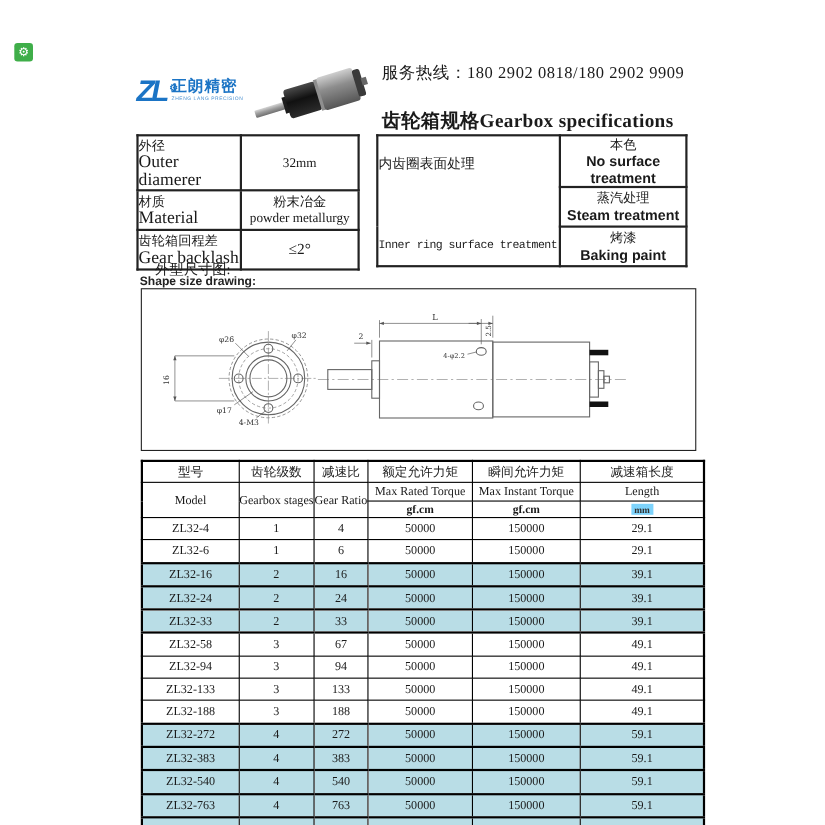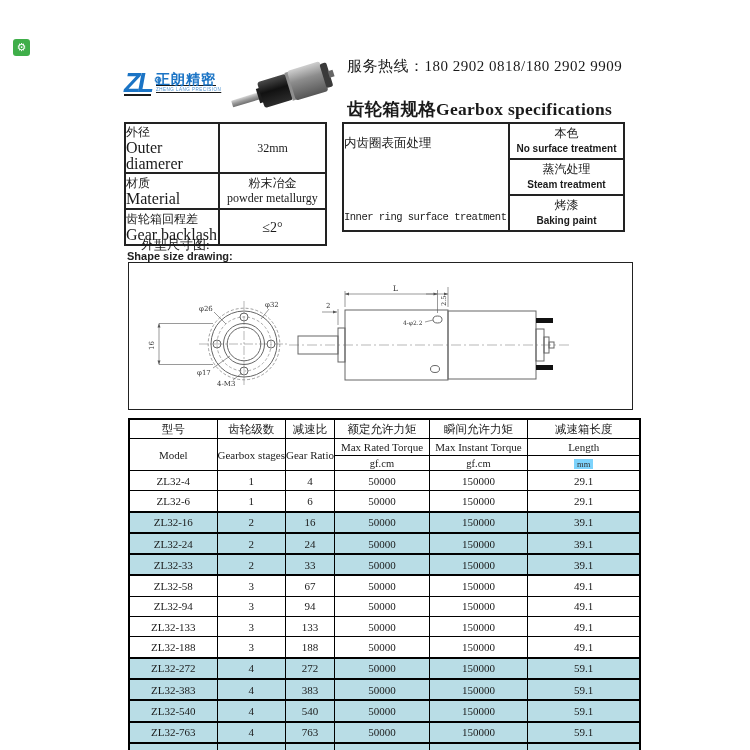--- a/index.html
+++ b/index.html
@@ -5,21 +5,21 @@
   html,body{margin:0;padding:0;background:#fff;}
   #page{position:relative;width:750px;height:750px;background:#ffffff;overflow:hidden;
         font-family:"Liberation Serif","DejaVu Serif",serif;color:#1a1a1a;}
 
   
   .corner-icon{position:absolute;left:13px;top:39px;width:17px;height:17px;border-radius:3px;
                background:#3fae49;color:#fff;font-size:11px;line-height:17px;text-align:center;
                font-family:"DejaVu Sans",sans-serif;}
 
   
-  .logo{position:absolute;left:124px;top:68px;display:flex;align-items:center;gap:5px;text-decoration:underline;}
+  .logo{position:absolute;left:124px;top:68px;display:flex;align-items:center;gap:5px;}
   .logo-mark{font-family:"Liberation Sans",sans-serif;font-style:italic;font-weight:900;
              font-size:27px;color:#1b74c5;letter-spacing:-3px;position:relative;line-height:30px;}
   .logo-gear{position:absolute;right:-8px;top:-3px;font-size:9px;font-style:normal;color:#1b74c5;}
   .logo-text{display:flex;flex-direction:column;line-height:1.05;}
   .logo-cn{font-size:14px;font-weight:bold;color:#1b74c5;letter-spacing:1px;}
   .logo-en{font-size:4.5px;color:#4a90d0;letter-spacing:.5px;font-family:"Liberation Sans",sans-serif;}
 
   .photo{position:absolute;left:228px;top:60px;}
 
   .hotline{position:absolute;left:347px;top:57px;font-size:15px;letter-spacing:.5px;}
@@ -32,34 +32,34 @@
   .spec-left td{height:34px;}
   .lab{width:92px;padding-left:4px;font-size:12px;line-height:16px;}
   .lab .en{font-size:16px;}
   .val{width:105px;text-align:center;font-size:12px;line-height:15px;}
   .spec-right{position:absolute;left:342px;top:122px;}
   .merge-cell{width:164px;height:104px;text-align:left;}
   .merge-inner{display:flex;flex-direction:column;justify-content:space-between;height:88px;padding:10px 0 6px 0;}
   .merge-cn{font-size:12.5px;}
   .merge-en{font-size:10.5px;font-family:"Liberation Mono",monospace;letter-spacing:-0.5px;}
   .opt{width:113px;height:34px;text-align:center;font-size:12px;line-height:15px;}
-  .opt .en{font-family:"Liberation Sans",sans-serif;font-weight:700;font-size:10px;}
+  .opt .en{font-family:"Liberation Sans",sans-serif;font-weight:700;font-size:13px;}
 
   .drw-label-cn{position:absolute;left:141px;top:236px;font-size:13px;}
   .drw-label-en{position:absolute;left:127px;top:250px;font-size:11px;font-weight:600;
                 font-family:"Liberation Sans",sans-serif;color:#222;}
   .drawing-box{position:absolute;left:128px;top:262px;width:503px;height:146px;border:1.5px solid #222;}
 
   
   .main-table{position:absolute;left:128px;top:418px;table-layout:fixed;}
   .main-table th,.main-table td{border:1px solid #000;text-align:center;padding:0;overflow:hidden;white-space:nowrap;}
   .main-table{border:2px solid #000;}
   .main-table thead tr.cn-row th{height:18px;font-size:11.5px;font-weight:normal;}
   .main-table thead tr.en-row th{height:16px;font-size:11px;font-weight:normal;}
-  .main-table thead tr.unit-row th{height:14px;font-size:10.5px;font-weight:normal;}
+  .main-table thead tr.unit-row th{height:14px;font-size:10.5px;font-weight:bold;}
   .main-table tbody td{height:19.3px;font-size:11px;}
   .main-table tbody tr.hl td{background:var(--hl-color,#b9dde6);border-top-width:2px;border-bottom-width:2px;}
   .tiny{font-size:7px;letter-spacing:0;}
   .pill{display:inline-block;background:#7dd3fc;color:#333;font-size:8.5px;line-height:10px;padding:0 3px;}
   .c0{width:88px;}.c1{width:43px;}.c2{width:45px;}.c3{width:95px;}.c4{width:98px;}.c5{width:113px;}
 
   svg text{font-family:"DejaVu Serif",serif;fill:#333;}
 </style>
 </head>
 <body>

